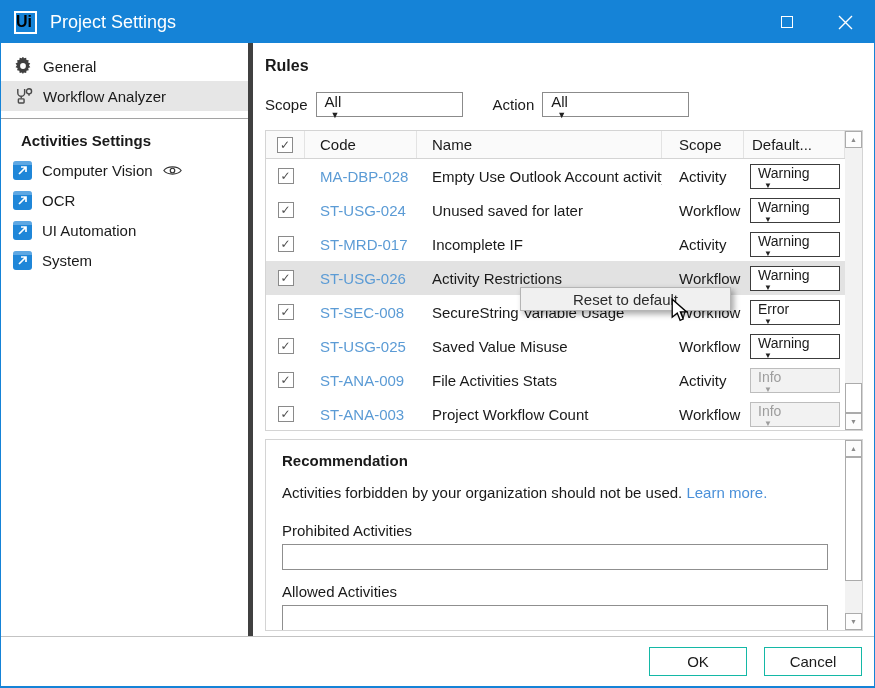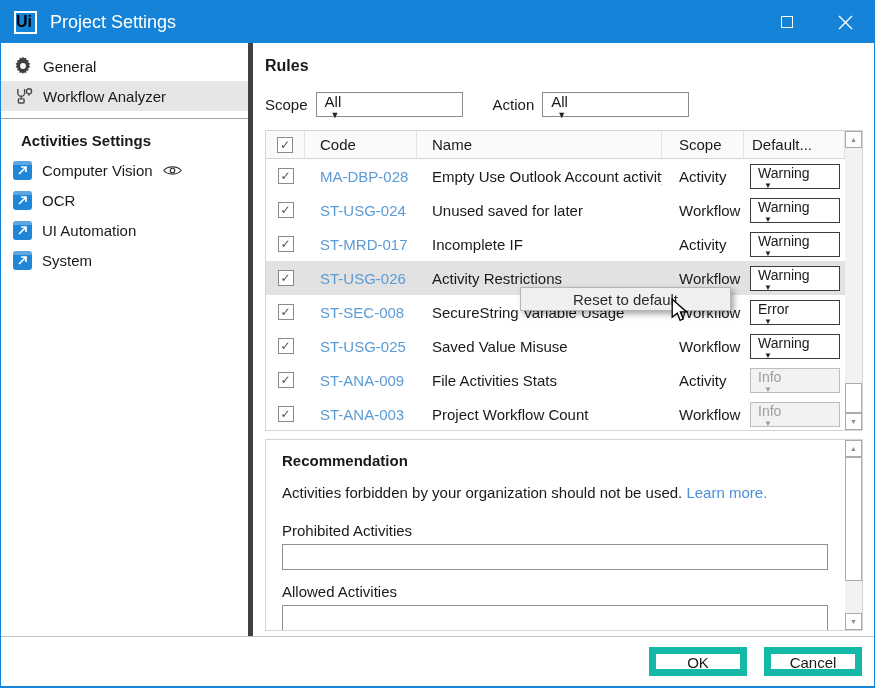--- a/index.html
+++ b/index.html
@@ -139,21 +139,21 @@
   .reco-scroll .scroll-thumb { height: 124px; }
 
   
   .footer {
     height: 50px; flex: none; border-top: 1px solid #c3c3c3;
     background: #fff; display: flex; align-items: center; justify-content: flex-end;
     padding-right: 12px; gap: 17px;
   }
   .dlg-btn {
     width: 98px; height: 29px; background: #fff;
-    border: 7px solid #14b8a6; font-family: inherit;
+    border: 1px solid #14b8a6; font-family: inherit;
     font-size: 15px; color: #1a1a1a;
   }
 
   
   .context-menu {
     position: absolute; left: 519px; top: 286px;
     width: 211px; height: 24px;
     background: #f0f0f0; border: 1px solid #b5b5b5;
     box-shadow: 3px 3px 6px rgba(0,0,0,0.35);
     display: flex; align-items: center; justify-content: center;

